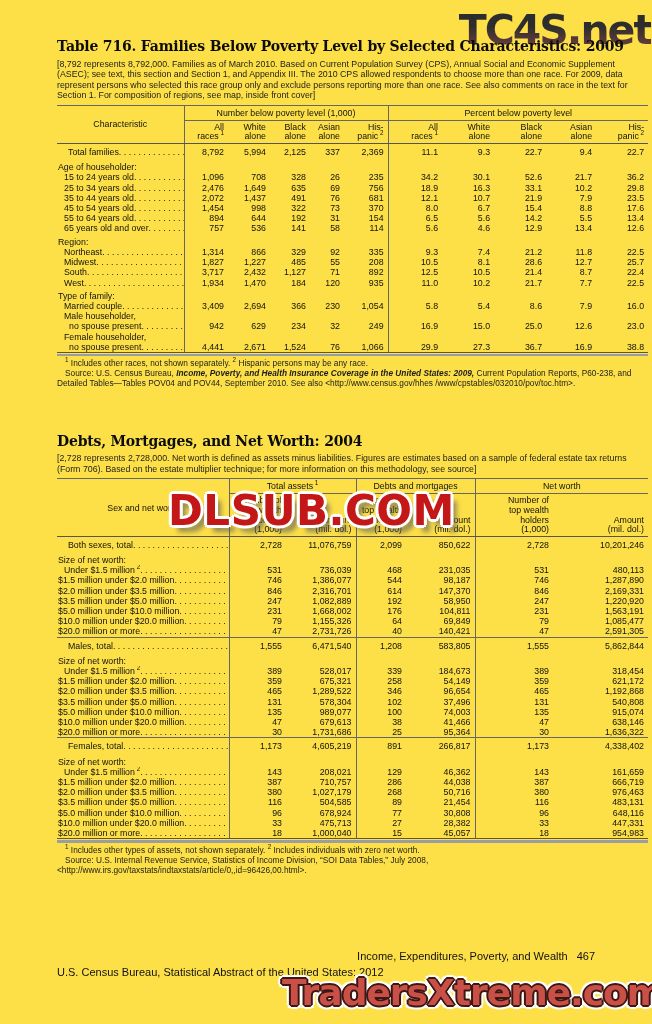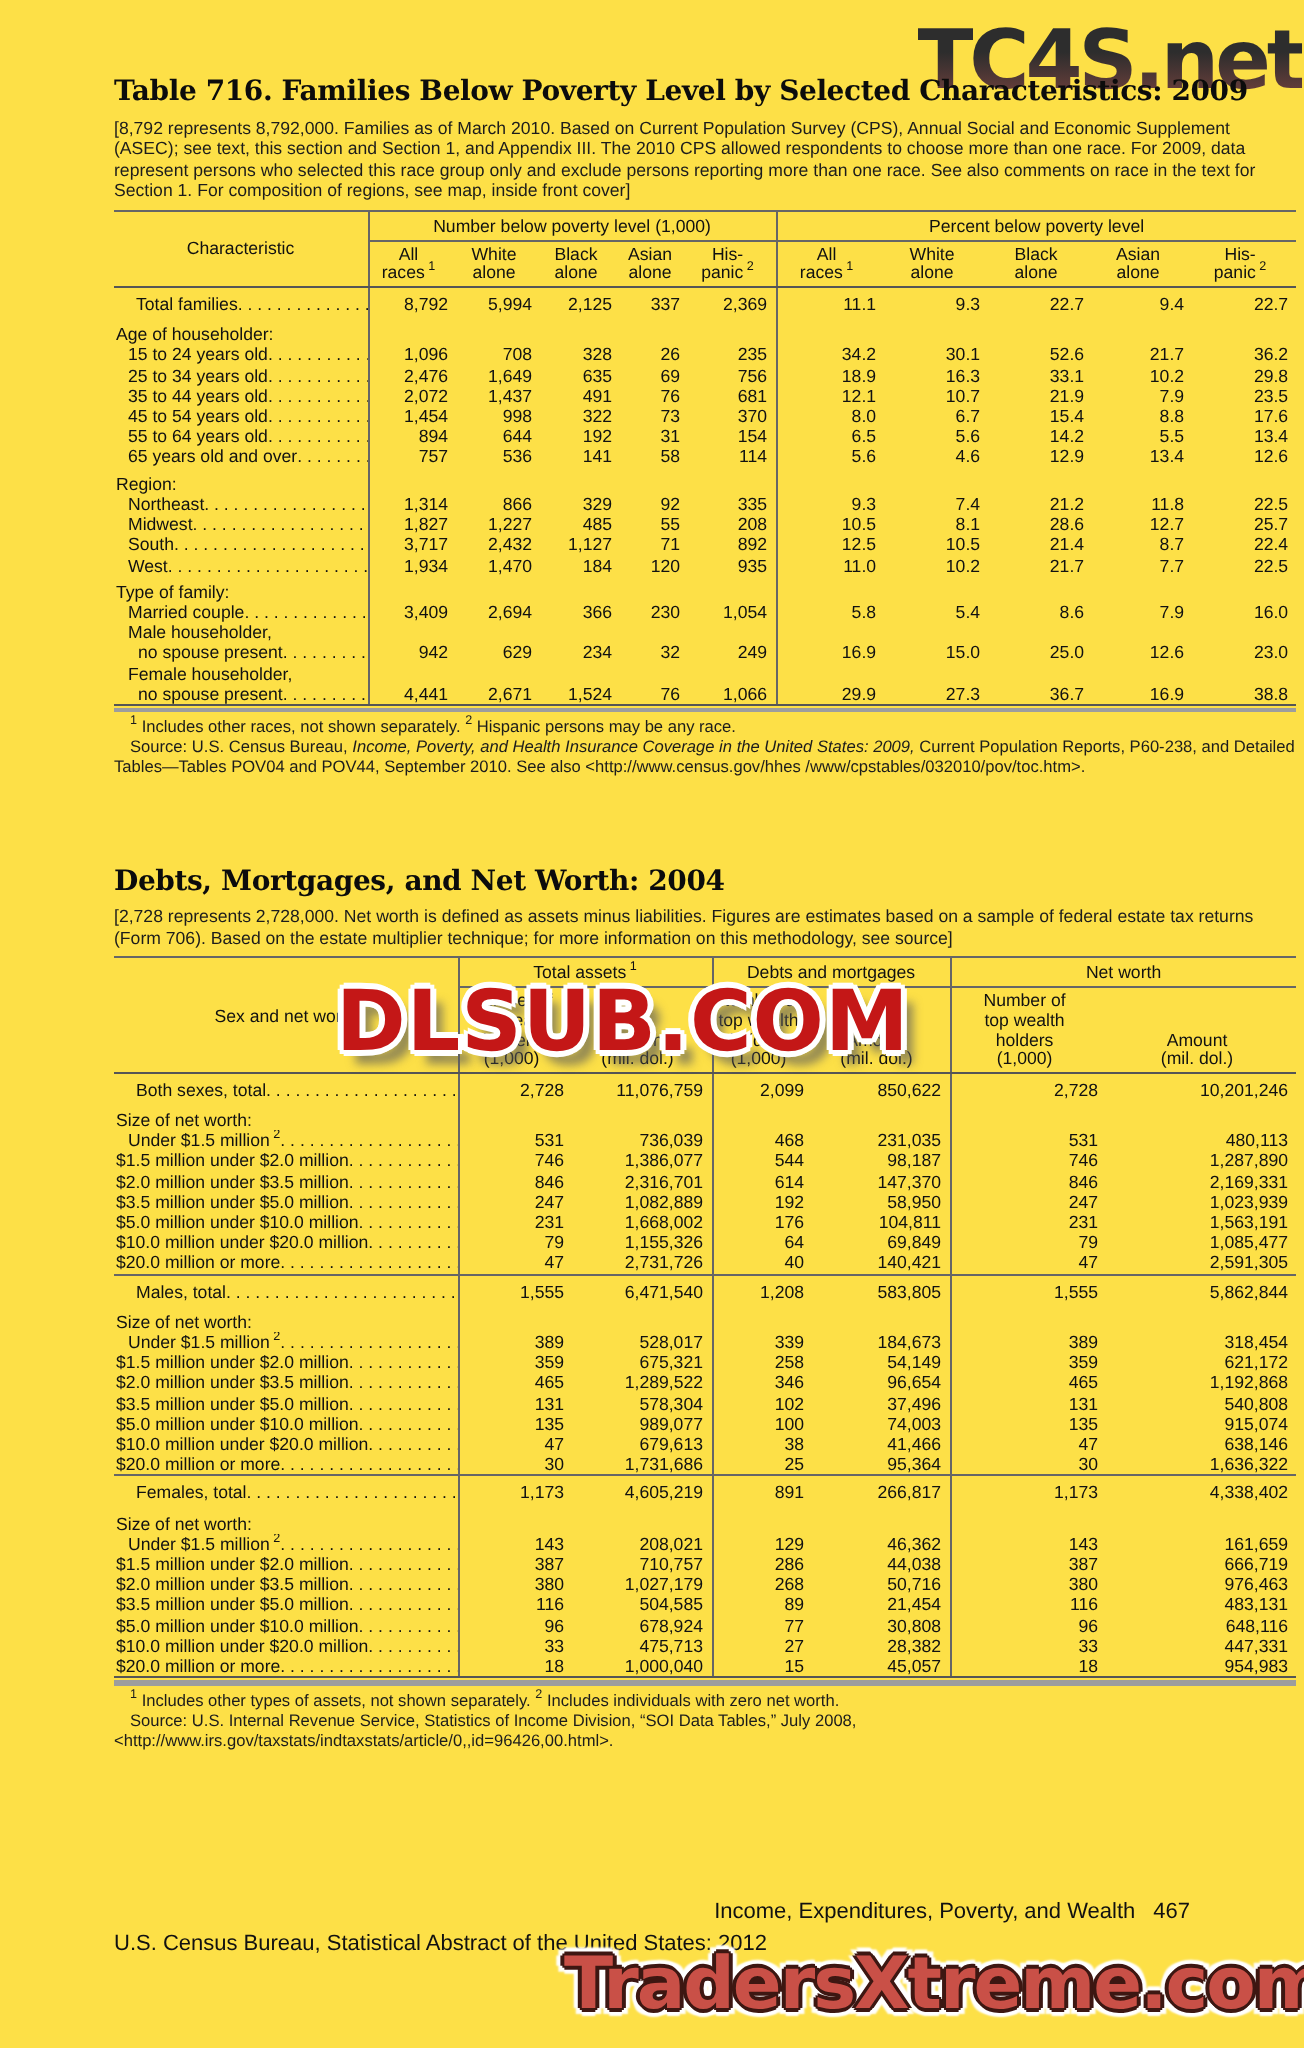--- a/index.html
+++ b/index.html
@@ -11,41 +11,41 @@
   .ttl{font-family:"DejaVu Serif","Liberation Serif",serif;font-weight:700;
        font-size:14px;line-height:16.5px;margin:0 0 4px 0;color:#0c0c0c;letter-spacing:-0.2px;}
   .note{font-size:8.8px;line-height:10.6px;margin:0 0 4px 0;color:#1c1c1c;}
 
   
   table{border-collapse:collapse;table-layout:fixed;width:591px;font-size:8.8px;color:#111;
         border-top:1px solid #666;}
   th,td{padding:0;font-weight:normal;vertical-align:bottom;}
   th.stub{text-align:center;vertical-align:middle;font-size:8.8px;}
   th.grp{text-align:center;border-bottom:1px solid #666;font-size:8.8px;line-height:13px;height:14px;}
-  th.sub{padding:2px 4px 1px 0;line-height:9.6px;border-bottom:1px solid #555;}
+  th.sub{text-align:right;padding:2px 4px 1px 0;line-height:9.6px;border-bottom:1px solid #555;}
   thead th.stub{border-bottom:1px solid #555;}
   .gl{border-left:1px solid #666;}
   td.num{text-align:right;padding-right:4px;line-height:10.2px;}
   td.lbl{line-height:10.2px;}
   .lc{display:flex;overflow:hidden;}
   .lt{white-space:nowrap;}
   .ld{flex:1;overflow:hidden;white-space:nowrap;}
   .ld::after{content:" . . . . . . . . . . . . . . . . . . . . . . . . . . . . . . . . . . . . . . . . . . . . . . . . . . . . .";}
   .ind0{padding-left:1px;}.ind1{padding-left:7px;}.ind2{padding-left:12px;}.ind3{padding-left:11px;}
   tr.tot{font-weight:bold;}
   tr.tot td{padding-top:3px;padding-bottom:2px;}
   tr.sp td{padding-top:3px;}
   tr.rule td{border-top:1px solid #666;}
   tbody tr:last-child td{border-bottom:1px solid #555;}
   .thickbar{height:2.5px;background:#9d9d9d;margin-top:1px;width:591px;}
   sup{font-size:6.3px;vertical-align:super;line-height:0;}
 
   .fns{margin-top:3px;font-size:8.3px;line-height:9.9px;color:#1c1c1c;word-break:break-word;}
   .fns p{margin:0;text-indent:8px;}
-  .fns .it{font-style:italic;}
+  .fns .it{font-style:italic;font-weight:bold;}
   .gap717{margin-top:27px;}
 
   
   .runhead{position:absolute;top:950px;right:57px;z-index:1;font-size:11px;color:#111;}
   .runhead .pn{margin-left:9px;}
   .credit{position:absolute;top:966px;left:57px;z-index:1;font-size:11px;color:#111;}
 
   
   .wm-top{position:absolute;top:6px;right:1px;z-index:0;
           font-family:"DejaVu Sans","Liberation Sans",sans-serif;font-weight:bold;
@@ -618,21 +618,21 @@
               <div class="lc ind0">
                 <span class="lt">$3.5 million under $5.0 million</span>
                 <span class="ld"></span>
               </div>
             </td>
             <td class="num gl">247</td>
             <td class="num">1,082,889</td>
             <td class="num gl">192</td>
             <td class="num">58,950</td>
             <td class="num gl">247</td>
-            <td class="num">1,023,939</td>
+            <td class="num">1,220,920</td>
           </tr>
           <tr class="">
             <td class="lbl">
               <div class="lc ind0">
                 <span class="lt">$5.0 million under $10.0 million</span>
                 <span class="ld"></span>
               </div>
             </td>
             <td class="num gl">231</td>
             <td class="num">1,668,002</td>

